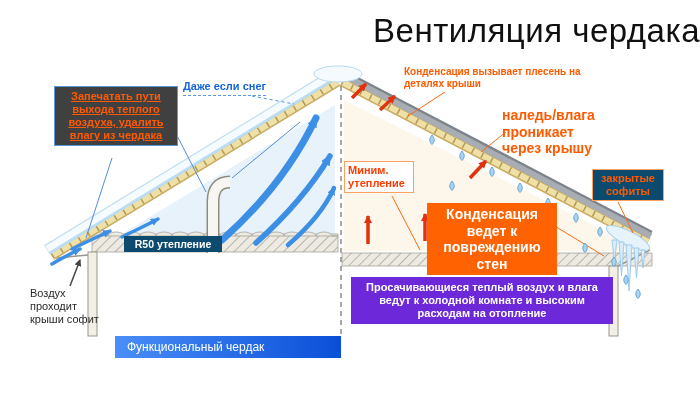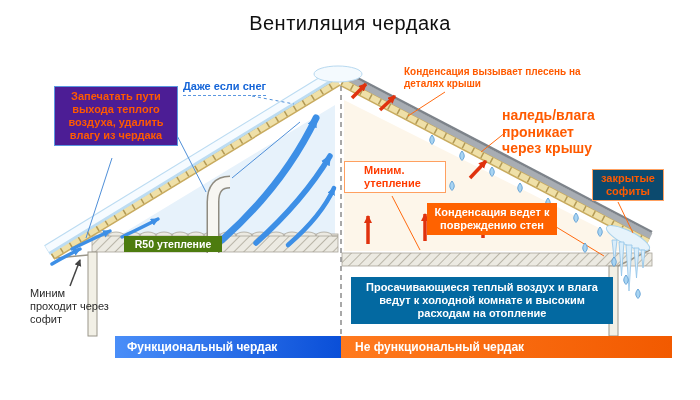--- a/index.html
+++ b/index.html
@@ -1,46 +1,46 @@
 <!DOCTYPE html>
 <html><head>
 <meta charset="utf-8">
 <style>
   html,body{margin:0;padding:0;background:#fff;}
   #stage{
     position:relative;width:700px;height:400px;background:#fff;overflow:hidden;
     font-family:"Liberation Sans","DejaVu Sans",sans-serif;
   }
   .title{
-    position:absolute;top:12px;left:0;width:100%;text-align:center;
-    font-size:20px;color:#101010;letter-spacing:.5px;
+    position:absolute;top:12px;left:0;width:100%;text-align:right;
+    font-size:33px;color:#101010;letter-spacing:.5px;
   }
   .lbl{position:absolute;line-height:1.18;}
   .bold{font-weight:bold;}
   .seal{left:54px;top:86px;width:114px;border:1px solid #5a97e0;color:#ff5a00;
-        font-size:11px;padding:3px 4px;text-align:center;background:#4c1d95;}
+        font-size:11px;padding:3px 4px;text-align:center;background:#404040;text-decoration:underline;}
   .snowlbl{left:183px;top:80px;color:#1565d8;font-size:11px;
         border-bottom:1px dashed #5a97e0;padding-bottom:2px;text-align:center;}
-  .r50{left:124px;top:236px;width:98px;background:#4d7c0f;color:#fff;
+  .r50{left:124px;top:236px;width:98px;background:#0c4a6e;color:#fff;
         font-size:10.5px;text-align:center;padding:2px 0;}
   .savings{left:138px;top:282px;width:158px;color:#6aa2e8;font-size:11px;}
   .soffitlbl{left:30px;top:287px;width:82px;color:#2a2a2a;font-size:11px;}
   .mold{left:404px;top:66px;width:178px;color:#ff5a00;font-size:10px;}
   .icelbl{left:502px;top:107px;width:100px;color:#ff5a00;font-size:14px;}
   .minins{left:344px;top:161px;width:62px;border:1px solid #ffa060;background:#fff;
-        color:#ff3c00;font-size:11px;padding:2px 19px;}
+        color:#ff3c00;font-size:11px;padding:2px 3px;}
   .closedsof{left:592px;top:169px;width:64px;border:1px solid #ffa060;background:#0c4a6e;
         color:#ff5a00;font-size:11px;padding:2px 3px;text-align:center;}
   .walldmg{left:427px;top:203px;width:122px;background:#ff6200;color:#fff;
-        font-size:11px;text-align:center;padding:3px 4px;}
-  .leak{left:351px;top:277px;width:252px;background:#0369a1;color:#fff;
+        font-size:14px;text-align:center;padding:3px 4px;}
+  .leak{left:351px;top:277px;width:252px;background:#6d28d9;color:#fff;
         font-size:11px;text-align:center;padding:4px 5px;}
   .barL{position:absolute;left:115px;top:336px;width:226px;height:22px;box-sizing:border-box;
         background:linear-gradient(90deg,#4a8ef8,#0a4fd8);color:#fff;font-size:12px;
-        font-weight:bold;line-height:22px;padding-left:12px;}
+        font-weight:normal;line-height:22px;padding-left:12px;}
   .barR{position:absolute;left:341px;top:336px;width:331px;height:22px;box-sizing:border-box;
         background:linear-gradient(90deg,#ff7a1e,#f25a00);color:#fff;font-size:12px;
         font-weight:bold;line-height:22px;padding-left:14px;}
   svg{position:absolute;left:0;top:0;}
 </style>
 </head>
 <body>
 
 <div id="stage">
 
@@ -158,25 +158,24 @@
       <use href="#dropShape" x="626" y="280"></use>
       <use href="#dropShape" x="638" y="294"></use>
     </g>
   </svg>
 
   <div class="title">Вентиляция чердака</div>
 
   <div class="lbl seal bold">Запечатать пути выхода теплого воздуха, удалить влагу из чердака</div>
   <div class="lbl snowlbl bold">Даже если снег</div>
   <div class="lbl r50 bold">R50 утепление</div>
-  <div class="lbl soffitlbl">Миним проходит через софит</div>
+  <div class="lbl soffitlbl">Воздух проходит крыши софит</div>
 
   <div class="lbl mold bold">Конденсация вызывает плесень на деталях крыши</div>
   <div class="lbl icelbl bold">наледь/влага проникает через крышу</div>
   <div class="lbl minins bold">Миним. утепление</div>
   <div class="lbl closedsof bold">закрытые софиты</div>
   <div class="lbl walldmg bold">Конденсация ведет к повреждению стен</div>
   <div class="lbl leak bold">Просачивающиеся теплый воздух и влага ведут к холодной комнате и высоким расходам на отопление</div>
 
   <div class="barL">Функциональный чердак</div>
-  <div class="barR">Не функциональный чердак</div>
 
 </div>
 
 </body></html>

